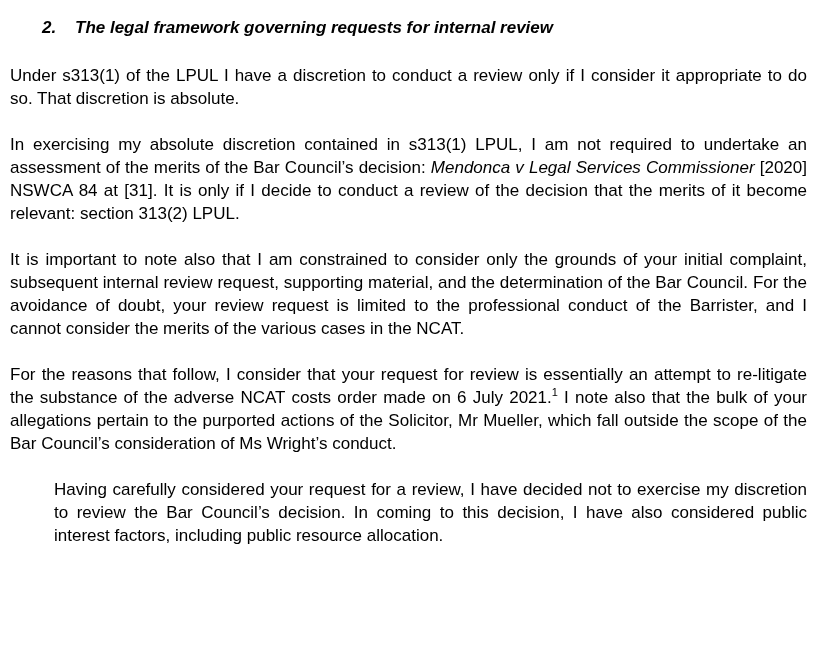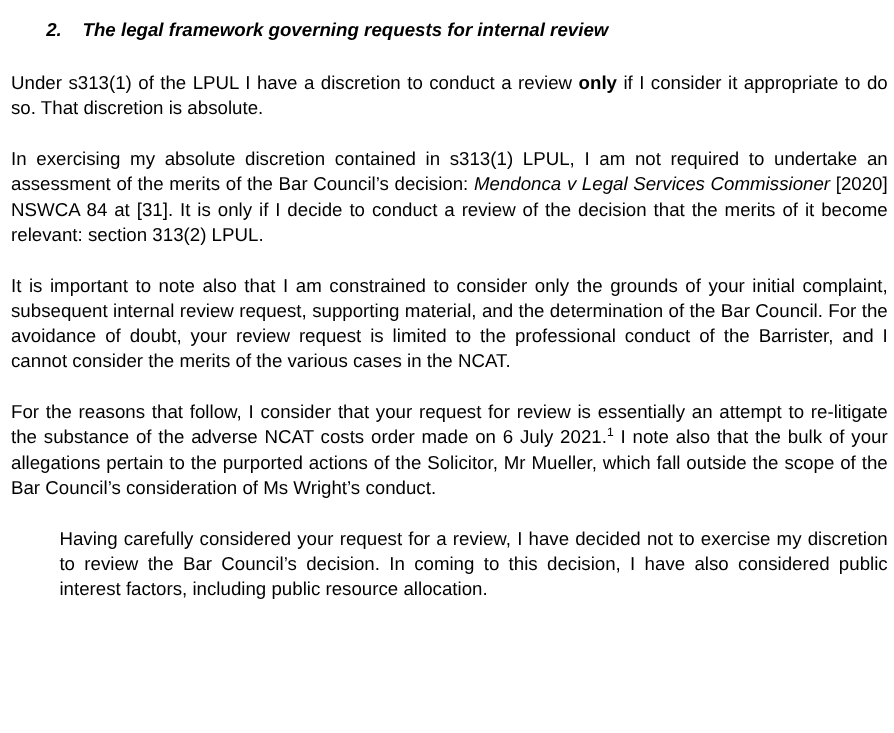--- a/index.html
+++ b/index.html
@@ -32,21 +32,21 @@
   }
   .body-para {
     margin: 0 0 23px 0;
     text-align: justify;
   }
   .body-para:last-child {
     margin-bottom: 0;
     margin-left: 44px;
   }
   .bold-run {
-    font-weight: bold;
+    font-weight: normal;
   }
   .italic-run {
     font-style: italic;
     margin-top: 33px;
   }
   .footnote-ref {
     font-size: 11px;
     vertical-align: super;
     line-height: 0;
   }

